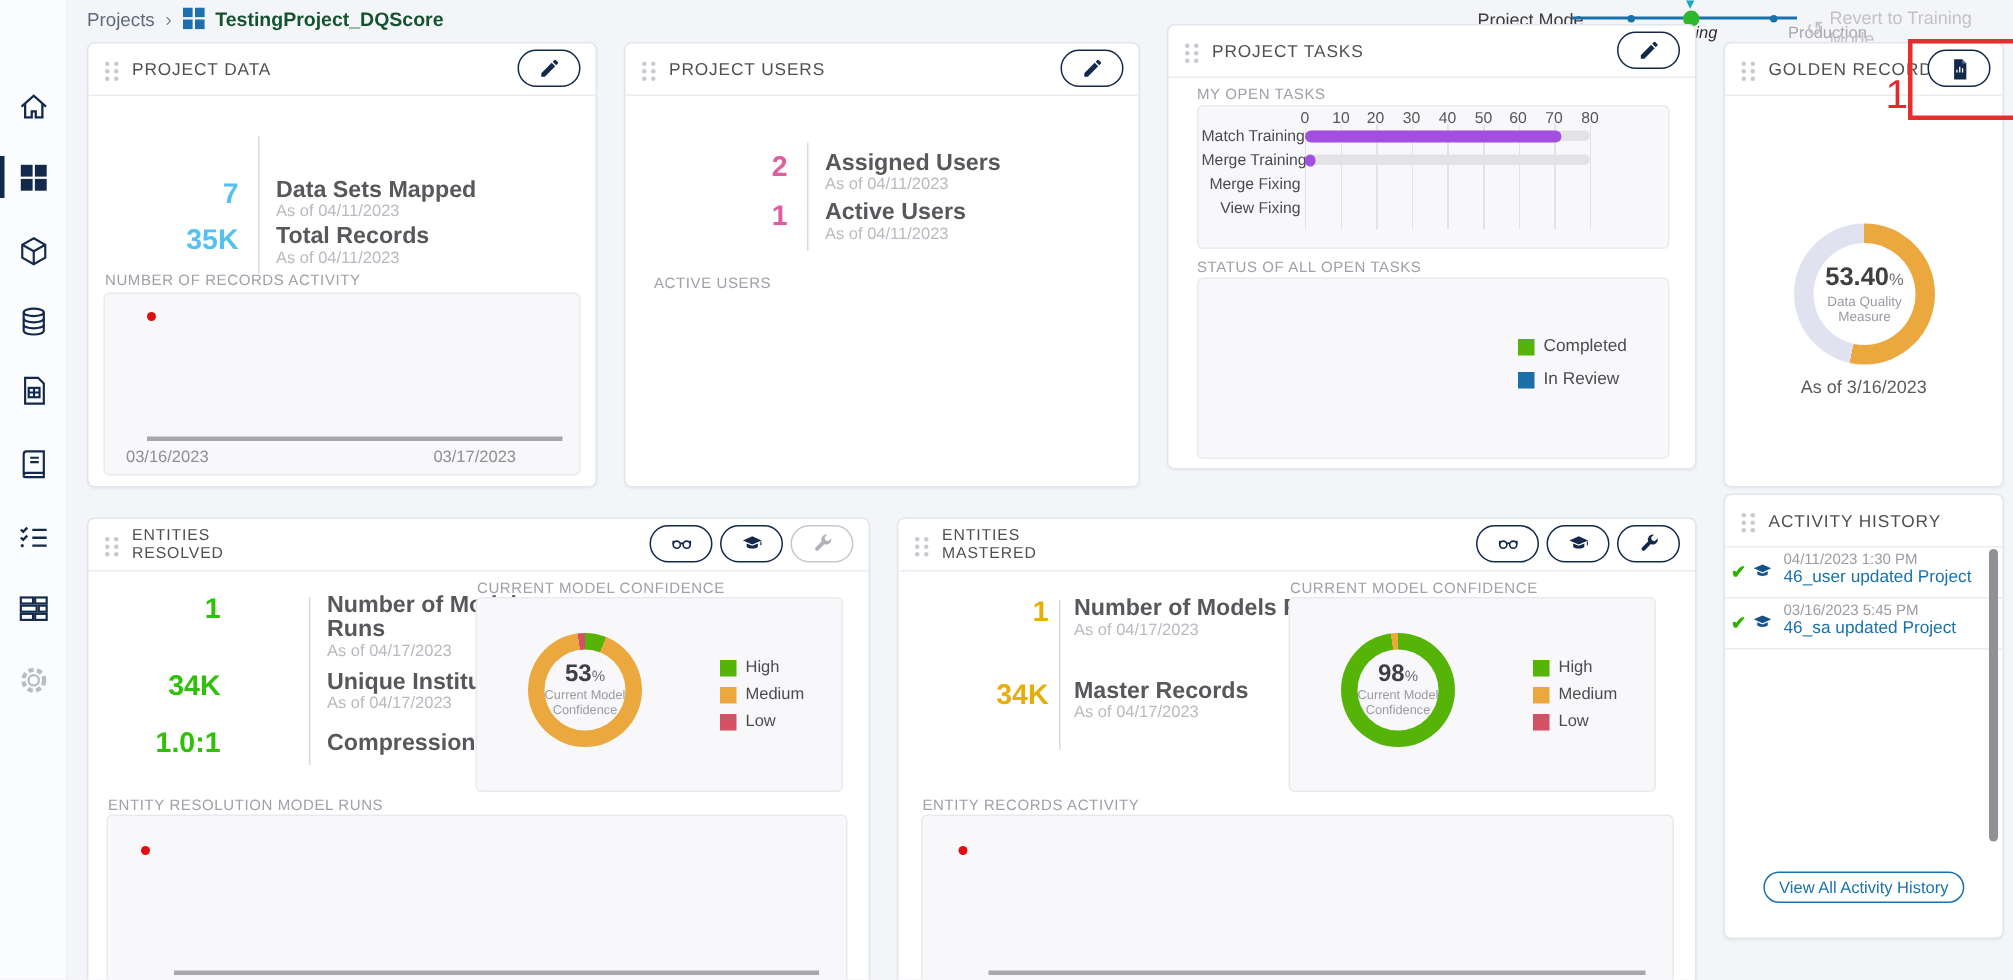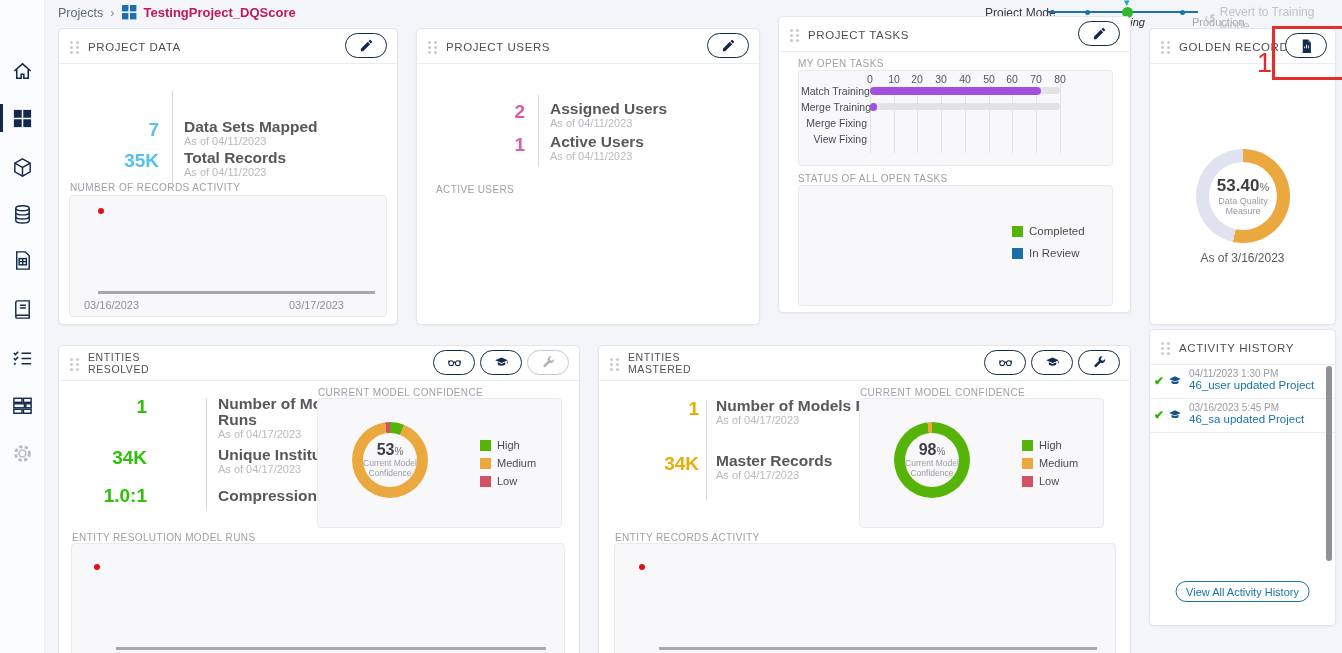--- a/index.html
+++ b/index.html
@@ -1,21 +1,21 @@
 <!DOCTYPE html>
 <html><head>
 <meta charset="utf-8">
 <style>
   html,body{margin:0;padding:0;}
   body{width:1342px;height:653px;overflow:hidden;background:#f4f5f9;font-family:"Liberation Sans",sans-serif;position:relative;}
   
   .breadcrumb{position:absolute;left:58px;top:5px;display:flex;align-items:center;gap:7px;}
   .bc-root{font-size:12.5px;color:#5f6b7a;}
   .bc-sep{font-size:13px;color:#8a8a90;}
-  .bc-title{font-size:13px;font-weight:700;color:#be185d;}
+  .bc-title{font-size:13px;font-weight:700;color:#14532d;}
   .mode-label{position:absolute;left:985px;top:6px;font-size:12px;color:#3c3c40;}
   .mode-line{position:absolute;left:1048px;top:11px;width:150px;height:2px;background:#1a72ac;}
   .mode-dot{position:absolute;width:5px;height:5px;border-radius:50%;background:#1a72ac;top:10px;}
   .mode-dot-active{position:absolute;width:11px;height:11px;border-radius:50%;top:7px;}
   .mode-step{position:absolute;top:16px;font-size:11px;color:#a9a9ad;}
   .mode-step.active{color:#2c2c30;}
   .mode-arrow{position:absolute;top:-4px;font-size:11px;color:#18a7c0;}
   .revert{position:absolute;left:1204px;top:5px;display:flex;align-items:center;gap:4px;color:#c2c2c8;font-size:12px;cursor:pointer;}
   .revert-icon{font-size:14px;line-height:12px;}
   

